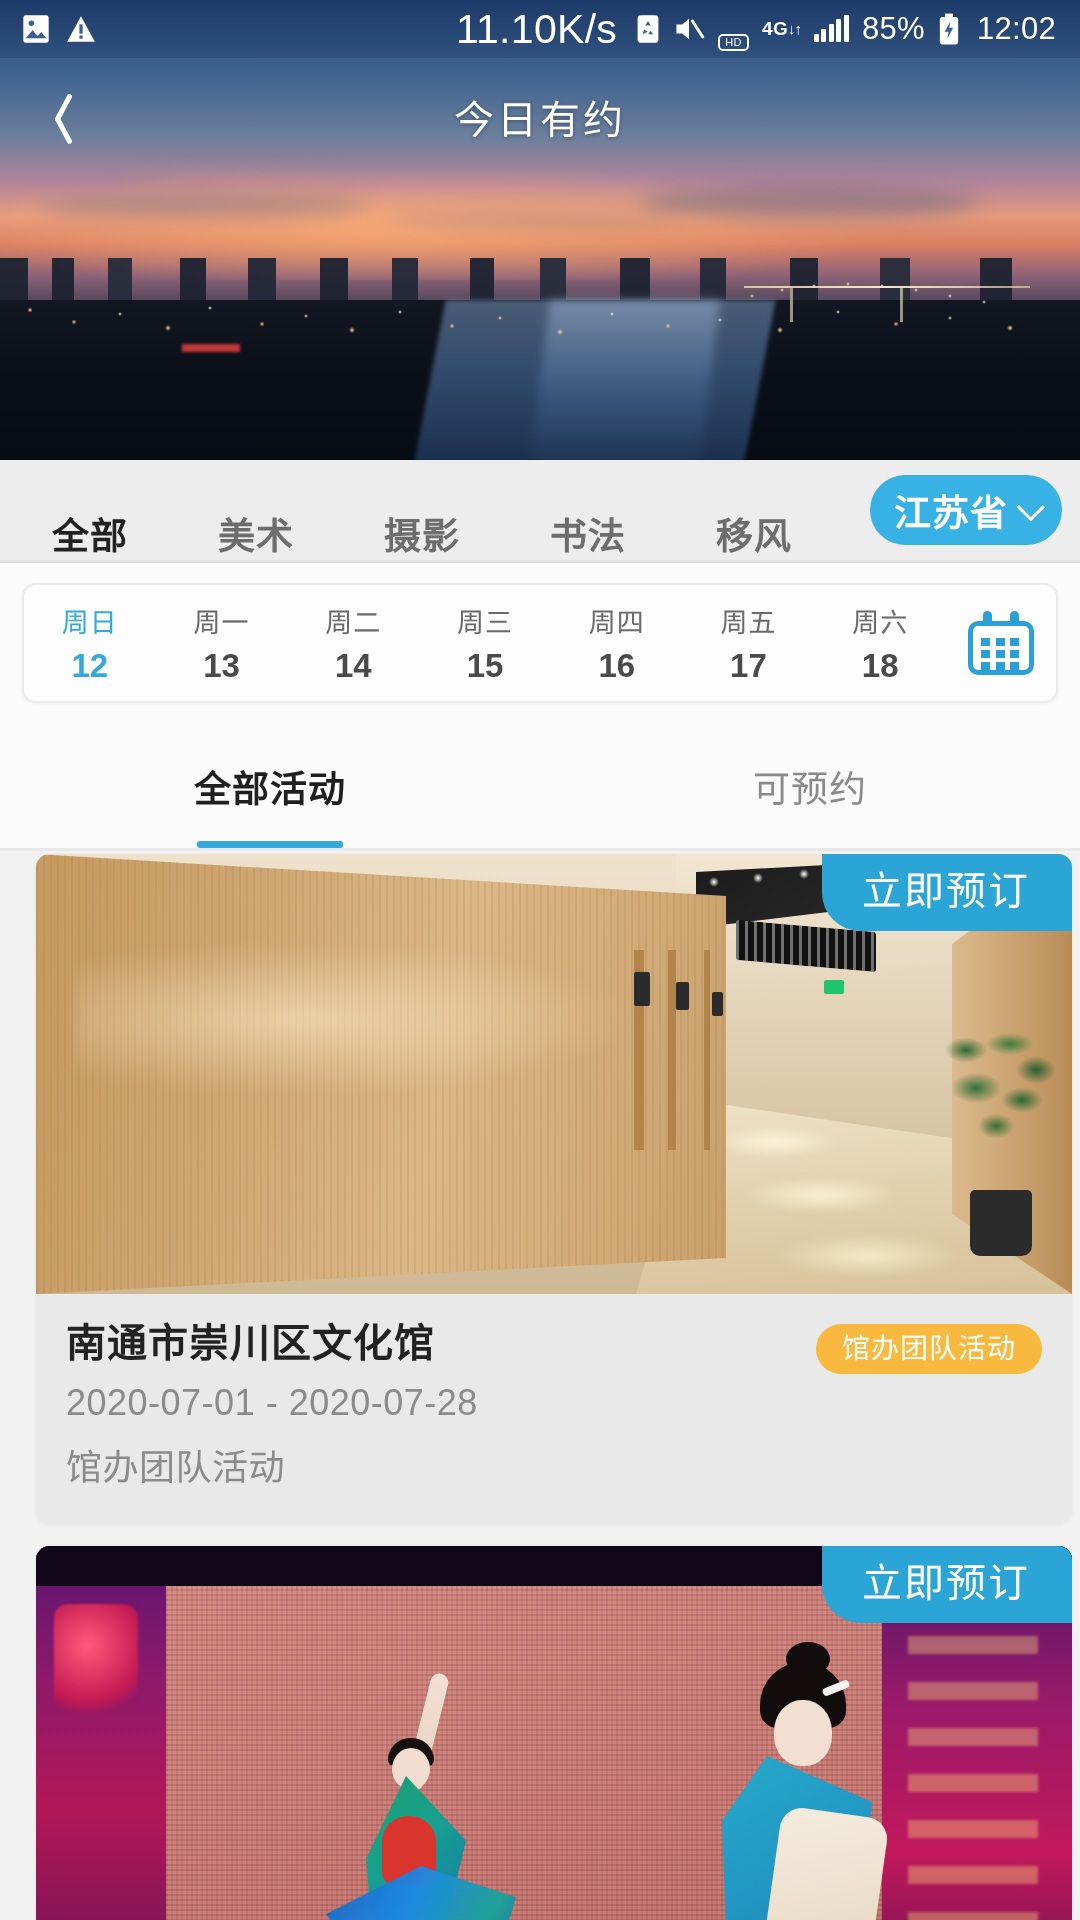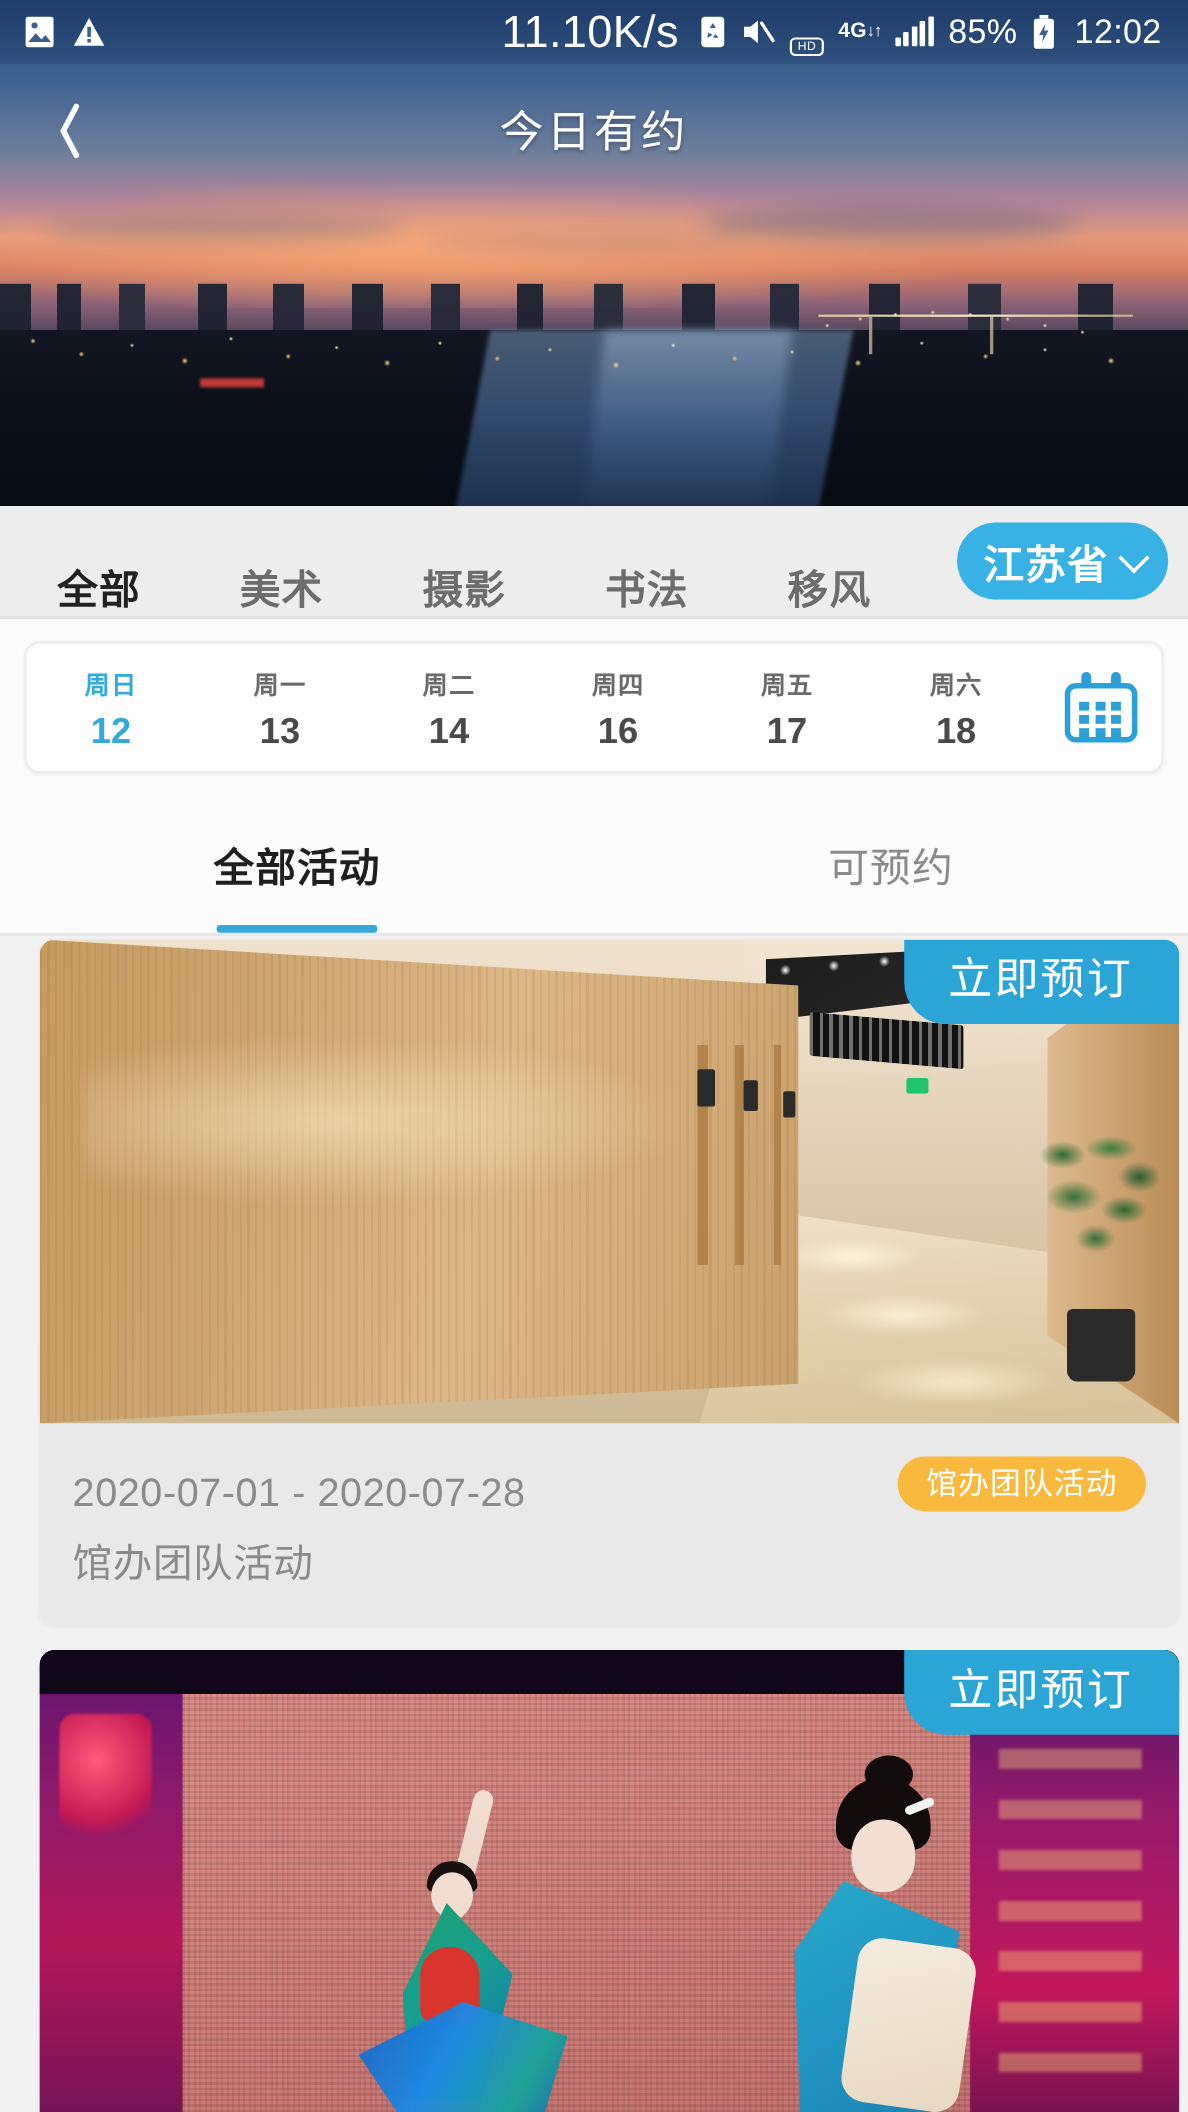--- a/index.html
+++ b/index.html
@@ -182,21 +182,21 @@
   }
   .date-card{
     width:1036px; height:120px; background:#fdfdfd;
     border:2px solid #ececec; border-radius:14px;
     display:flex; align-items:center; box-shadow:0 1px 3px rgba(0,0,0,.05);
   }
   .day{
     flex:1; display:flex; flex-direction:column; align-items:center; justify-content:center;
     gap:7px; cursor:pointer;
   }
-  .day .dow{ font-size:23px; color:#6a6a6a; letter-spacing:1px;font-weight:bold; }
+  .day .dow{ font-size:27px; color:#6a6a6a; letter-spacing:1px; }
   .day .num{ font-size:33px; color:#4a4a4a; font-weight:700; }
   .day.sel .dow, .day.sel .num{ color:#34aadc; }
   .cal-btn{
     width:110px; display:flex; align-items:center; justify-content:center; cursor:pointer;
   }
   .cal-ico{ width:66px; height:64px; position:relative; }
   .cal-body{
     position:absolute; left:0; top:10px; width:66px; height:54px;
     border:5px solid #2b9fd8; border-radius:10px; box-sizing:border-box; background:#fff;
   }
@@ -528,20 +528,24 @@
         <span class="dow">周日</span>
         <span class="num">12</span>
       </div>
       <div class="day">
         <span class="dow">周一</span>
         <span class="num">13</span>
       </div>
       <div class="day">
         <span class="dow">周二</span>
         <span class="num">14</span>
+      </div>
+      <div class="day">
+        <span class="dow">周三</span>
+        <span class="num">15</span>
       </div>
       <div class="day">
         <span class="dow">周四</span>
         <span class="num">16</span>
       </div>
       <div class="day">
         <span class="dow">周五</span>
         <span class="num">17</span>
       </div>
       <div class="day">
@@ -596,20 +600,21 @@
           <div class="cor-doors"></div>
           <div class="cor-panelbox" style="left:598px; top:118px; width:16px; height:34px;"></div>
           <div class="cor-panelbox" style="left:640px; top:128px; width:13px; height:28px;"></div>
           <div class="cor-panelbox" style="left:676px; top:138px; width:11px; height:24px;"></div>
           <div class="plant"></div>
           <div class="pot"></div>
         </div>
         <div class="badge-book">立即预订</div>
       </div>
       <div class="card-body">
+        <div class="card-title">南通市崇川区文化馆</div>
         <div class="card-date">2020-07-01 - 2020-07-28</div>
         <div class="card-cat">馆办团队活动</div>
         <div class="badge-tag">馆办团队活动</div>
       </div>
     </div>
 
     <div class="card">
       <div class="card-img">
         <div class="stage">
           <div class="led-wall"></div>

